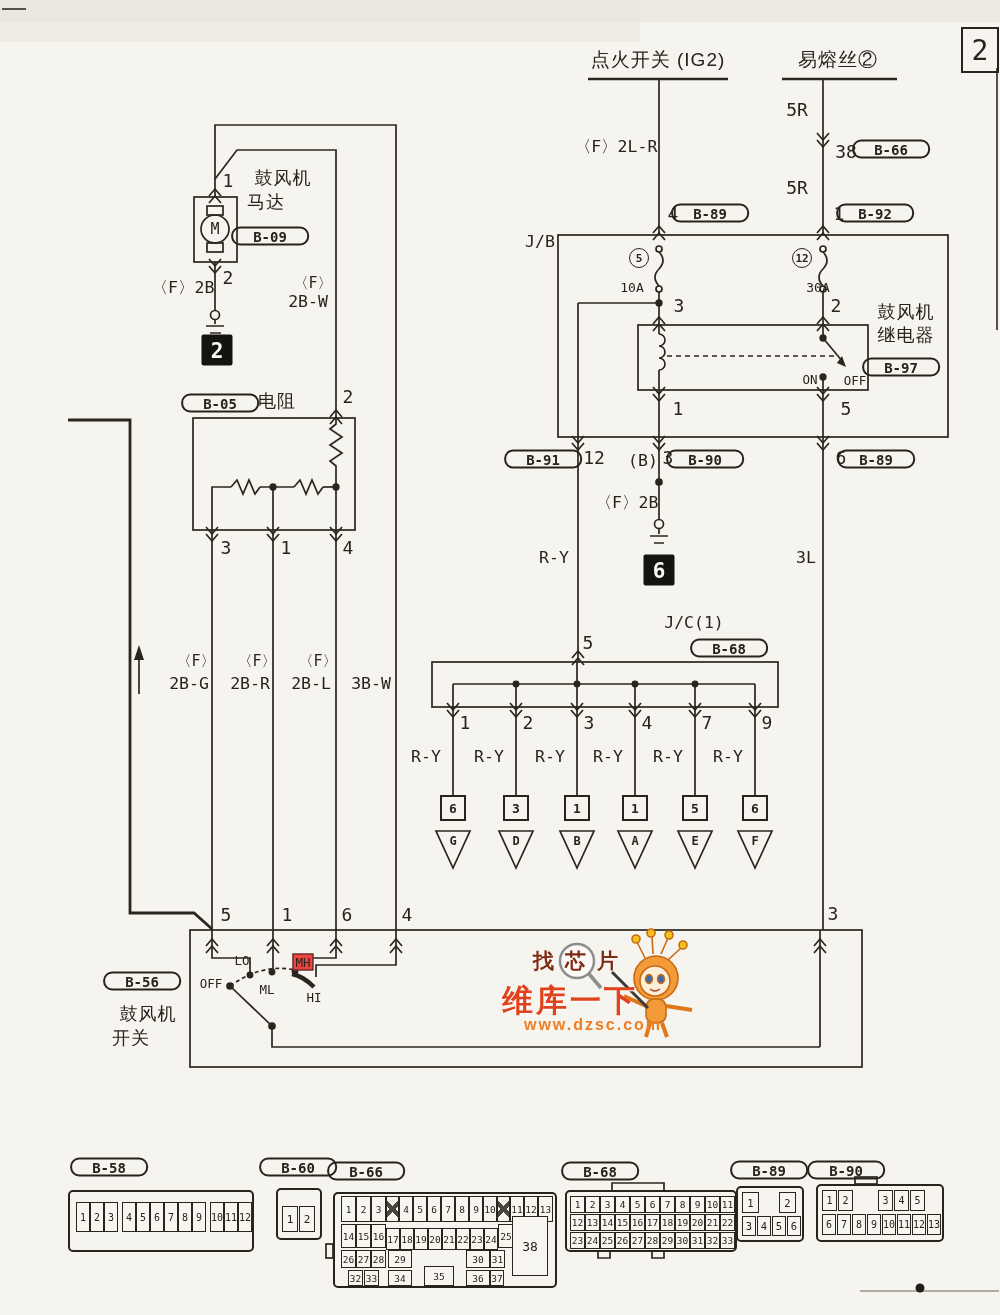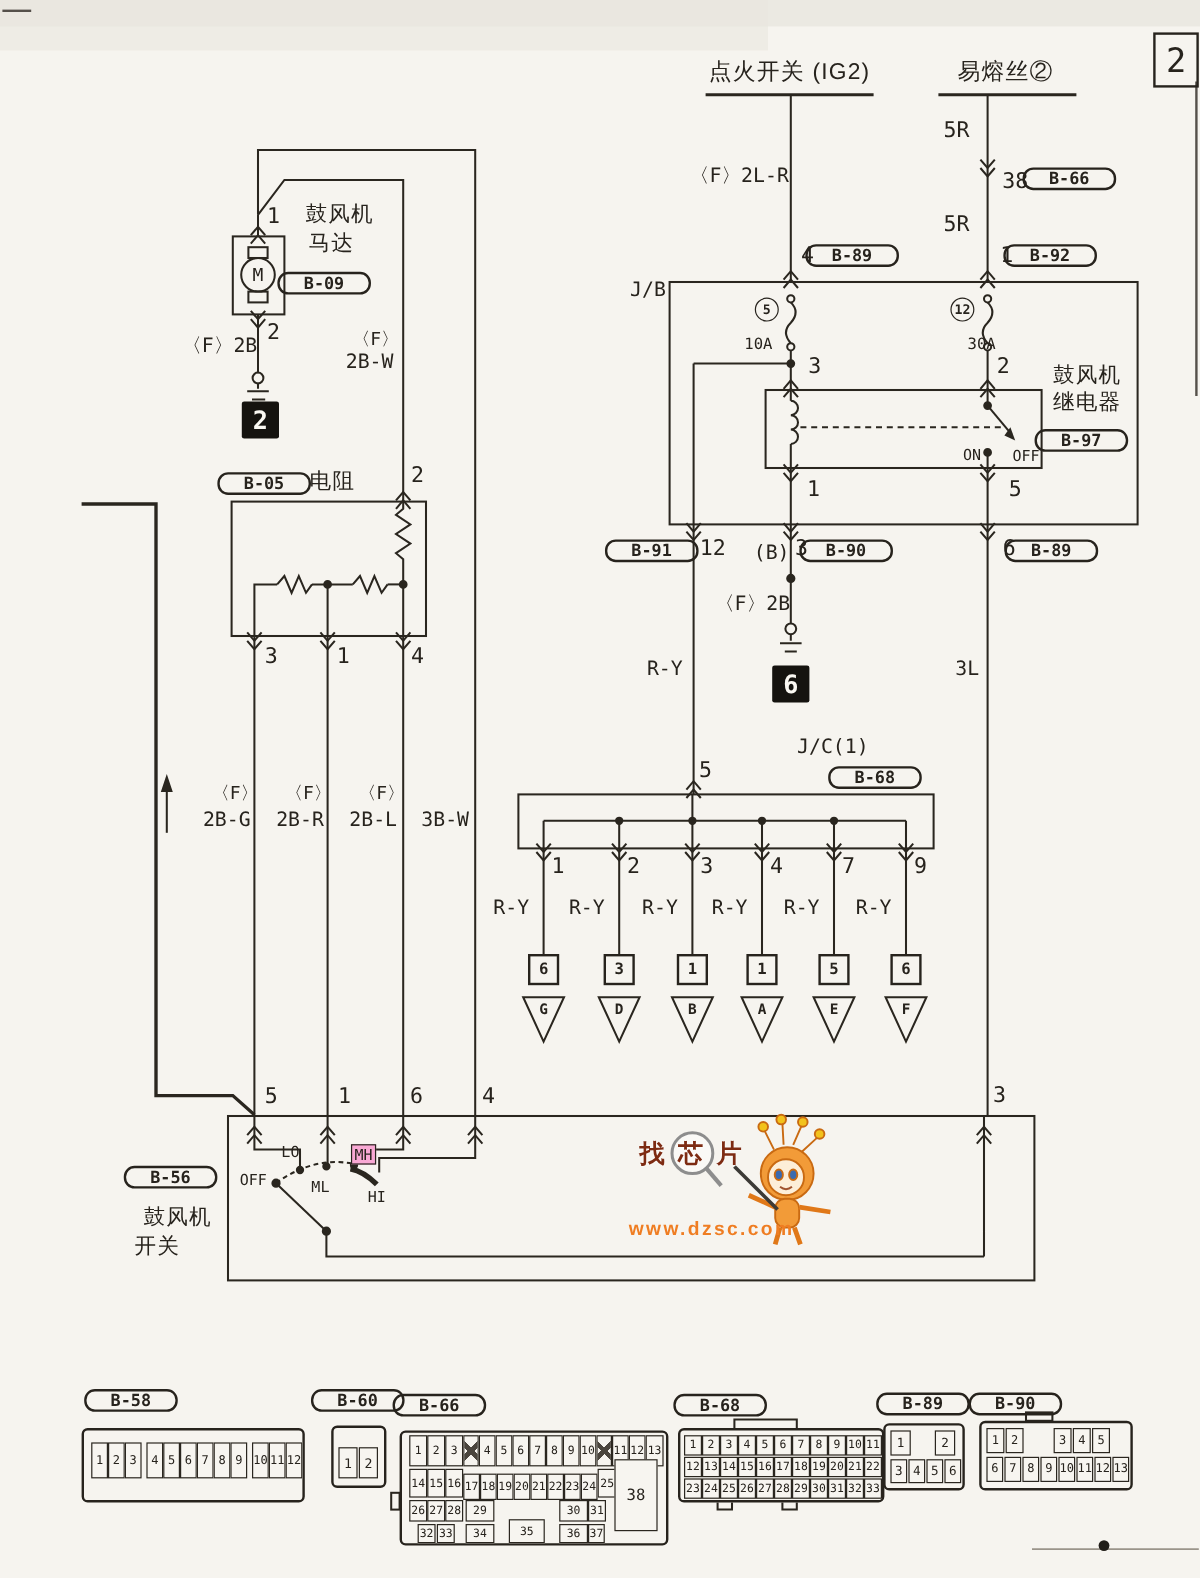--- a/index.html
+++ b/index.html
@@ -18,21 +18,21 @@
   .cnM{font:18px "Liberation Sans",sans-serif;letter-spacing:1px;}
   .stad{position:absolute;transform:translate(-50%,-50%);border:2px solid #27231d;border-radius:9px;
         padding:0 20px;font:bold 14px "DejaVu Sans Mono",monospace;height:19px;line-height:17px;
         white-space:nowrap;z-index:3;background:transparent;}
   .circ{position:absolute;transform:translate(-50%,-50%);width:20px;height:20px;border:1.8px solid #27231d;
         border-radius:50%;font:bold 11px "DejaVu Sans Mono",monospace;display:flex;align-items:center;
         justify-content:center;z-index:3;}
   .gref{position:absolute;transform:translate(-50%,-50%);width:31px;height:31px;background:#15130f;color:#faf8f2;
         font:bold 21px "DejaVu Sans Mono",monospace;display:flex;align-items:center;justify-content:center;
         border-radius:2px;z-index:3;}
-  .bxd{border:1.5px solid #27231d;padding:0 2px;background:#f9a8d4;}
+  .bxd{border:1.5px solid #27231d;padding:0 2px;background:#ef4444;}
   .pagebox{position:absolute;transform:translate(-50%,-50%);width:38px;height:46px;border:2.5px solid #27231d;
         font:28px "DejaVu Sans Mono",monospace;display:flex;align-items:center;justify-content:center;z-index:3;}
   .cbox{position:absolute;border:2px solid #27231d;border-radius:5px;background:#f6f4ef;z-index:1;}
   .cell{position:absolute;border:1.6px solid #2a261f;background:#f7f5f0;display:flex;align-items:center;
         justify-content:center;font-family:"DejaVu Sans Mono",monospace;z-index:2;color:#27231d;}
   .xh{position:absolute;border:1.6px solid #2a261f;z-index:2;
       background-image:linear-gradient(45deg,transparent 42%,#4a453d 42%,#4a453d 58%,transparent 58%),
                        linear-gradient(-45deg,transparent 42%,#4a453d 42%,#4a453d 58%,transparent 58%);}
   .term{position:absolute;border:2px solid #27231d;background:#f6f4ef;font:bold 13px "DejaVu Sans Mono",monospace;
         display:flex;align-items:center;justify-content:center;z-index:2;color:#27231d;}
@@ -270,21 +270,21 @@
   <div class="L m" style="left:554px;top:557px;">R-Y</div>
   <div class="L m" style="left:627px;top:503px;">〈F〉2B</div>
   <div class="gref" style="left:659px;top:570px;">6</div>
   <div class="L m" style="left:806px;top:557px;">3L</div>
   <div class="L m" style="left:694px;top:622px;">J/C(1)</div>
   <div class="stad" style="left:729px;top:648px;">B-68</div>
   <div class="L m2" style="left:588px;top:642px;">5</div>
 
   <div class="L m2" style="left:228px;top:180px;">1</div>
   <div class="L cnM" style="left:283px;top:178px;">鼓风机</div>
-  <div class="L cnM" style="left:276px;top:202px;">马达</div>
+  <div class="L cnM" style="left:266px;top:202px;">马达</div>
   <div class="stad" style="left:270px;top:236px;">B-09</div>
   <div class="L m15" style="left:215px;top:229px;">M</div>
   <div class="L m2" style="left:228px;top:277px;">2</div>
   <div class="L m" style="left:183px;top:288px;">〈F〉2B</div>
   <div class="gref" style="left:217px;top:350px;">2</div>
   <div class="L m15" style="left:313px;top:283px;">〈F〉</div>
   <div class="L m" style="left:308px;top:301px;">2B-W</div>
 
   <div class="stad" style="left:220px;top:403px;">B-05</div>
   <div class="L cnM" style="left:277px;top:401px;">电阻</div>
@@ -309,20 +309,21 @@
   <div class="stad" style="left:142px;top:981px;">B-56</div>
   <div class="L cnM" style="left:148px;top:1014px;">鼓风机</div>
   <div class="L cnM" style="left:131px;top:1038px;">开关</div>
   <div class="L sm" style="left:211px;top:983px;">OFF</div>
   <div class="L sm" style="left:242px;top:960px;">LO</div>
   <div class="L sm" style="left:267px;top:989px;">ML</div>
   <div class="L sm bxd" style="left:303px;top:962px;">MH</div>
   <div class="L sm" style="left:314px;top:997px;">HI</div>
 
   <div class="L wm1" style="left:581px;top:961px;">找芯片</div>
+  <div class="L wm2" id="wm2" style="left: 570px; top: 1001px; color: rgb(224, 67, 28);">维库一下</div>
   <div class="L wm3" id="wm3" style="left: 593px; top: 1025px; color: rgb(239, 125, 34);">www.dzsc.com</div>
 
   <div class="stad" style="left:109px;top:1167px;">B-58</div>
   <div class="stad" style="left:298px;top:1167px;">B-60</div>
   <div class="stad" style="left:366px;top:1171px;">B-66</div>
   <div class="stad" style="left:600px;top:1171px;">B-68</div>
   <div class="stad" style="left:769px;top:1170px;">B-89</div>
   <div class="stad" style="left:846px;top:1170px;">B-90</div>
 
   <div class="cbox" style="left:68px;top:1190px;width:186px;height:62px;"></div>

